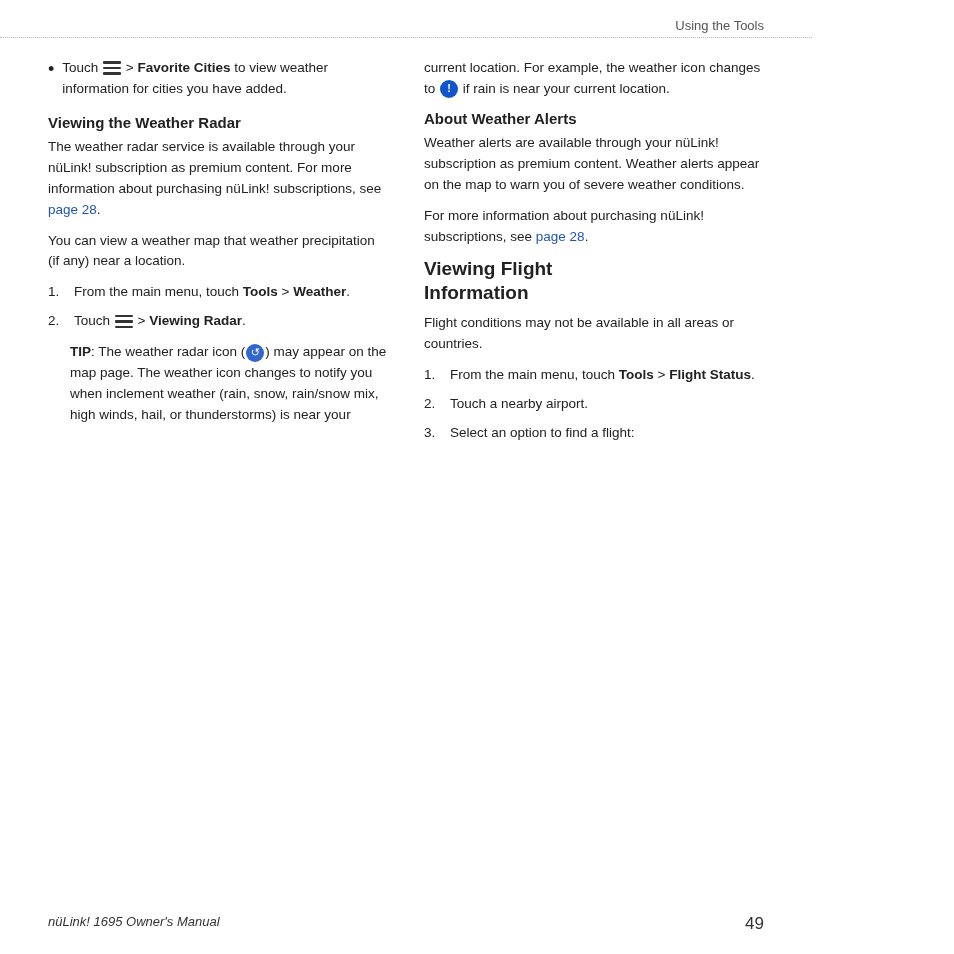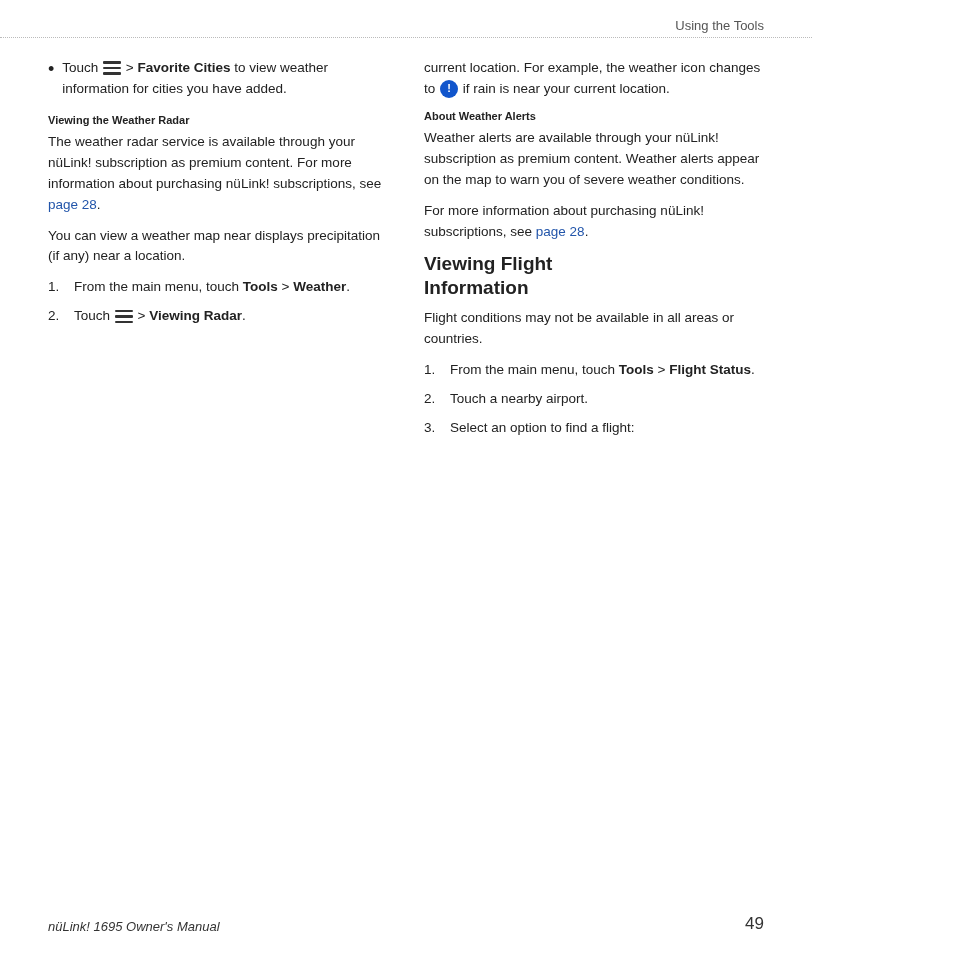--- a/index.html
+++ b/index.html
@@ -66,21 +66,21 @@
       flex-shrink: 0;
     }
 
     .bullet-text {
       line-height: 1.55;
     }
 
     
     .section-heading {
       font-weight: bold;
-      font-size: 11px;
+      font-size: 15px;
       margin-bottom: 6px;
       margin-top: 4px;
     }
 
     .section-heading-large {
       font-weight: bold;
       font-size: 19px;
       margin-bottom: 8px;
       margin-top: 10px;
       line-height: 1.25;
@@ -195,21 +195,21 @@
     }
 
     
     .footer {
       position: absolute;
       bottom: 20px;
       left: 48px;
       right: 48px;
       display: flex;
       justify-content: space-between;
-      align-items: flex-end;
+      align-items: flex-start;
       border-top: 0px;
     }
 
     .footer-left {
       font-style: italic;
       font-size: 13px;
       color: #333;
     }
 
     .footer-right {
@@ -239,34 +239,37 @@
         </span>
       </div>
 
       <div class="section-heading">Viewing the Weather Radar</div>
 
       <p class="body-text">
         The weather radar service is available through your nüLink! subscription as premium content. For more information about purchasing nüLink! subscriptions, see <a class="link">page 28</a>.
       </p>
 
       <p class="body-text">
-        You can view a weather map near displays precipitation (if any) near a location.
+        You can view a weather map that weather precipitation (if any) near a location.
       </p>
 
       <ol class="ordered-list">
         <li>
           <span class="list-num">1.</span>
           <span>From the main menu, touch <b>Tools</b> &gt; <b>Weather</b>.</span>
         </li>
         <li>
           <span class="list-num">2.</span>
           <span>Touch <span class="icon-menu"><span></span></span> &gt; <b>Viewing Radar</b>.</span>
         </li>
       </ol>
 
+      <div class="tip-block">
+        <span><b>TIP</b>: The weather radar icon (<span class="icon-radar"></span>) may appear on the map page. The weather icon changes to notify you when inclement weather (rain, snow, rain/snow mix, high winds, hail, or thunderstorms) is near your</span>
+      </div>
 
     </div>
 
     <div class="right-col">
 
       <p class="body-text">
         current location. For example, the weather icon changes to <span class="icon-weather-alert"></span> if rain is near your current location.
       </p>
 
       <div class="section-heading">About Weather Alerts</div>

